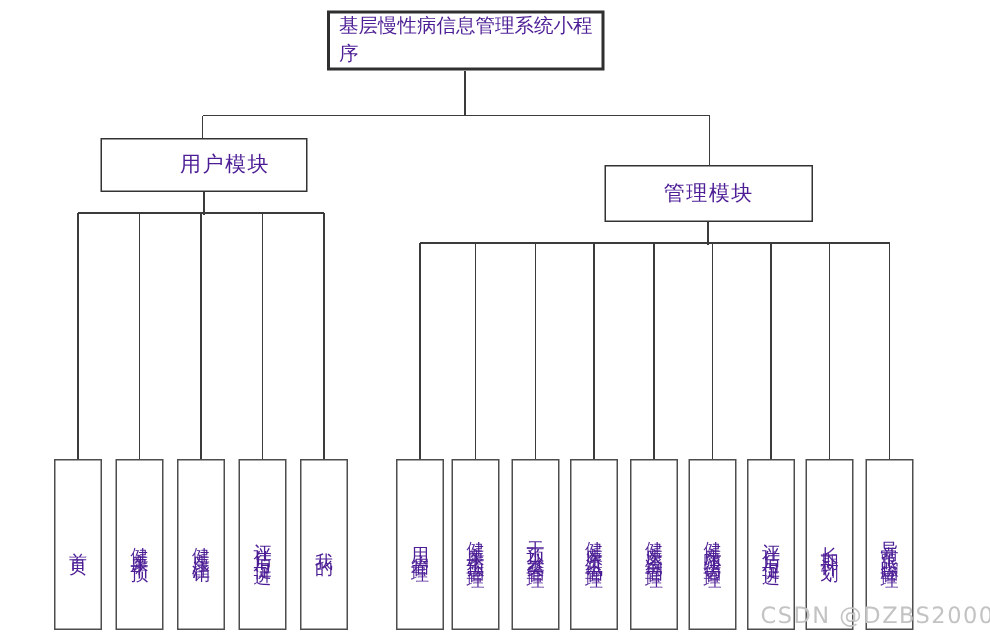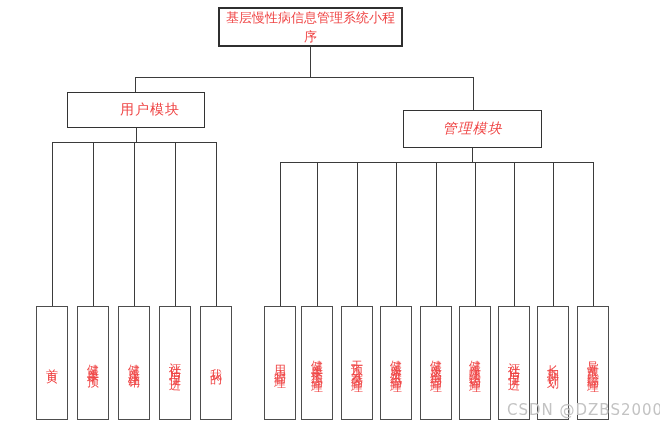--- a/index.html
+++ b/index.html
@@ -21,22 +21,21 @@
     stroke-width: 1;
     shape-rendering: crispEdges;
   }
   .box {
     position: absolute;
     box-sizing: border-box;
     background: #ffffff;
     display: flex;
     align-items: center;
     justify-content: center;
-    color: #ef4444;
-    text-align: center;
+    color: #4c1d95;
   }
   .root {
     border: 2px solid #2f2f2f;
     font-size: 13px;
     line-height: 1.5;
     padding: 1px 6px;
   }
   .module {
     border: 1.5px solid #333333;
     font-size: 14px;
@@ -99,21 +98,21 @@
   </svg>
 
   <div class="box root" style="left:218px; top:7px; width:185px; height:40px;">
     <span>基层慢性病信息管理系统小程序</span>
   </div>
 
   <div class="box module" style="left:67px; top:92px; width:138px; height:36px;padding-left:28px;">
     <span>用户模块</span>
   </div>
 
-  <div class="box module" style="left:403px; top:110px; width:139px; height:38px;font-style:italic;">
+  <div class="box module" style="left:403px; top:110px; width:139px; height:38px;">
     <span>管理模块</span>
   </div>
 
   <div class="box leaf" style="left:36px;">
     <span>首页</span>
   </div>
   <div class="box leaf" style="left:77px;">
     <span>健康干预</span>
   </div>
   <div class="box leaf" style="left:118px;">

